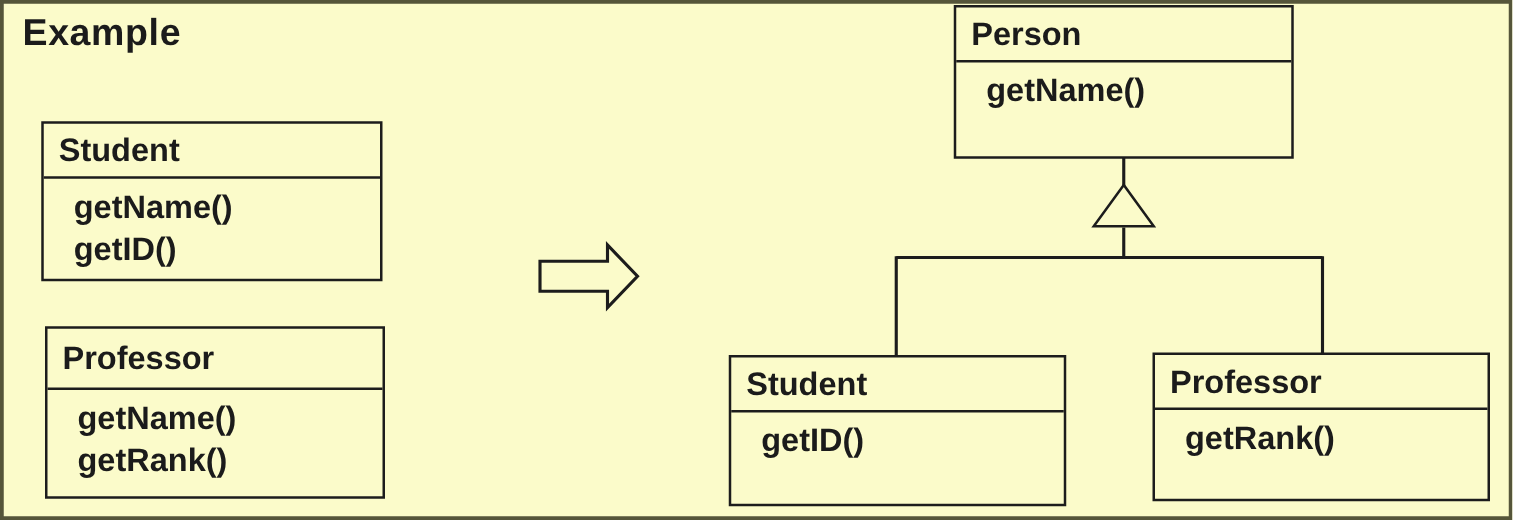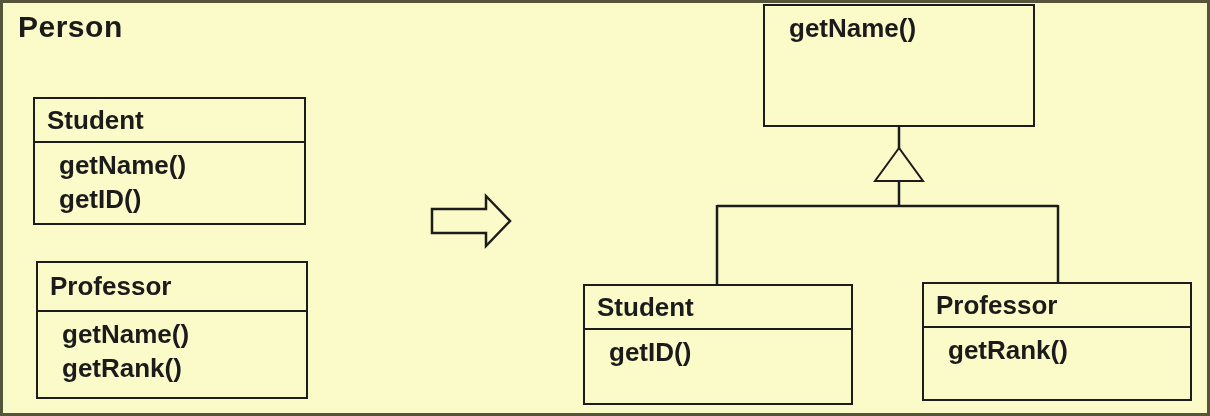--- a/index.html
+++ b/index.html
@@ -63,39 +63,40 @@
     stroke:var(--line);
     fill:none;
   }
   svg.overlay polygon { fill:var(--bg); }
 </style>
 </head>
 <body>
 
 <div class="canvas">
 
-  <div class="title">Person</div>
+  <div class="title">Example</div>
 
   <div class="uml-box pos-student-before">
     <div class="uml-head">Student</div>
     <div class="uml-body">
       <div class="method">getName()</div>
       <div class="method">getID()</div>
     </div>
   </div>
 
   <div class="uml-box pos-professor-before">
     <div class="uml-head">Professor</div>
     <div class="uml-body">
       <div class="method">getName()</div>
       <div class="method">getRank()</div>
     </div>
   </div>
 
   <div class="uml-box pos-person">
+    <div class="uml-head">Person</div>
     <div class="uml-body">
       <div class="method">getName()</div>
     </div>
   </div>
 
   <div class="uml-box pos-student-after">
     <div class="uml-head">Student</div>
     <div class="uml-body">
       <div class="method">getID()</div>
     </div>

